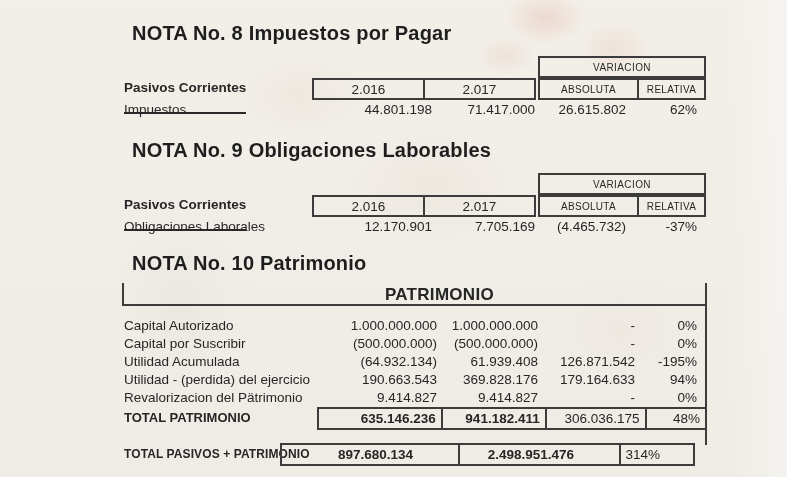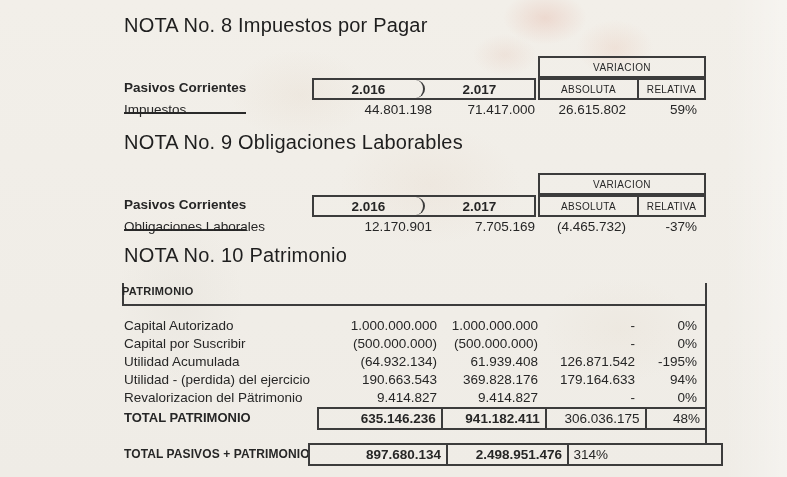--- a/index.html
+++ b/index.html
@@ -20,22 +20,22 @@
       radial-gradient(110px 75px at 620px 330px, rgba(205,180,150,0.08), rgba(205,180,150,0) 70%),
       radial-gradient(90px 120px at 180px 300px, rgba(200,195,185,0.12), rgba(200,195,185,0) 70%),
       linear-gradient(90deg, rgba(255,255,255,0) 92%, rgba(255,255,255,0.35) 100%),
       linear-gradient(#f2efe9,#efece6);
   }
   .abs{position:absolute;}
   .note{position:absolute;left:0;width:787px;height:130px;}
   .note1{top:0;}
   .note2{top:117px;}
   .title{
-    position:absolute;left:124px;margin:0;
-    font-size:20px;font-weight:normal;letter-spacing:0.2px;color:#1e1e1e;
+    position:absolute;left:124px;margin:8px;
+    font-size:20px;font-weight:bold;letter-spacing:0.2px;color:#1e1e1e;
     white-space:nowrap;
   }
   .note .title{top:14px;}
   .varbox{
     position:absolute;left:538px;top:56px;width:168px;height:22px;
     border:2px solid #3c3c3c;box-sizing:border-box;
     display:flex;align-items:center;justify-content:center;
     font-size:10px;letter-spacing:0.4px;color:#2a2a2a;
   }
   .plabel{
@@ -43,21 +43,21 @@
     font-size:13.5px;font-weight:bold;
     border-bottom:2px solid #2a2a2a;padding-bottom:17px;
     white-space:nowrap;
   }
   .yearsbox{
     position:absolute;left:312px;top:78px;width:224px;height:22px;
     border:2px solid #3c3c3c;box-sizing:border-box;display:flex;
   }
   .ycell{
     flex:1;display:flex;align-items:center;justify-content:center;
-    font-size:13.5px;font-weight:bold;border-radius:9px;
+    font-size:13.5px;font-weight:normal;
   }
   .ycell.first{border-right:2px solid #3c3c3c;}
   .abscell{
     position:absolute;left:538px;top:78px;width:101px;height:22px;
     border:2px solid #3c3c3c;box-sizing:border-box;
     display:flex;align-items:center;justify-content:center;
     font-size:10px;letter-spacing:0.3px;
   }
   .relcell{
     position:absolute;left:637px;top:78px;width:69px;height:22px;
@@ -71,43 +71,43 @@
   .n2017{left:432px;width:103px;}
   .nabs{left:538px;width:88px;}
   .nrel{left:637px;width:60px;}
 
   
   .pat-title{top:244px;}
   .pat-tick-left{left:122px;top:283px;width:2px;height:23px;background:#3c3c3c;}
   .pat-line{left:122px;top:304px;width:585px;height:2px;background:#3c3c3c;}
   .pat-border-right{left:705px;top:283px;width:2px;height:162px;background:#3c3c3c;}
   .pat-header{
-    left:122px;top:285px;width:372px;text-align:left;
-    font-size:11px;font-weight:bold;letter-spacing:0.3px;
+    left:122px;top:285px;width:372px;text-align:right;
+    font-size:17px;font-weight:bold;letter-spacing:0.3px;
   }
   .prow-label{left:124px;font-size:13.5px;white-space:nowrap;}
   .pnum{font-size:13.5px;text-align:right;white-space:nowrap;}
   .p2016{left:300px;width:137px;}
   .p2017{left:440px;width:98px;}
   .pabs{left:543px;width:92px;}
   .prel{left:640px;width:57px;}
   .totalbox{
     left:317px;top:407px;width:390px;height:23px;
     border:2px solid #3c3c3c;box-sizing:border-box;display:flex;
   }
   .tcell{
     display:flex;align-items:center;justify-content:flex-end;
     font-size:13.5px;box-sizing:border-box;padding-right:5px;
   }
   .tcell.bold{font-weight:bold;padding-left:8px;}
   .tcell.div{border-left:2px solid #3c3c3c;}
   .total-label{left:124px;top:410px;font-size:13px;font-weight:bold;white-space:nowrap;}
   .grandbox{
-    left:308px;top:443px;width:415px;height:23px;
-    border:2px solid #3c3c3c;box-sizing:border-box;display:flex;
+    left:280px;top:443px;width:415px;height:23px;
+    border:2px solid #3c3c3c;box-sizing:border-box;display:flex;gap:40px;
   }
   .grand-label{left:124px;top:447px;font-size:12px;font-weight:bold;white-space:nowrap;letter-spacing:0.1px;}
 </style>
 </head>
 <body>
 
 <div id="paper">
 
   <section class="note note1">
     <h1 class="title">NOTA No. 8 Impuestos por Pagar</h1>
@@ -116,21 +116,21 @@
     <div class="yearsbox">
       <div class="ycell first">2.016</div>
       <div class="ycell">2.017</div>
     </div>
     <div class="abscell">ABSOLUTA</div>
     <div class="relcell">RELATIVA</div>
     <div class="rowlabel">Impuestos</div>
     <div class="num n2016">44.801.198</div>
     <div class="num n2017">71.417.000</div>
     <div class="num nabs">26.615.802</div>
-    <div class="num nrel">59%</div>
+    <div class="num nrel">62%</div>
   </section>
 
   <section class="note note2">
     <h1 class="title">NOTA No. 9 Obligaciones Laborables</h1>
     <div class="varbox">VARIACION</div>
     <div class="plabel">Pasivos Corrientes</div>
     <div class="yearsbox">
       <div class="ycell first">2.016</div>
       <div class="ycell">2.017</div>
     </div>

